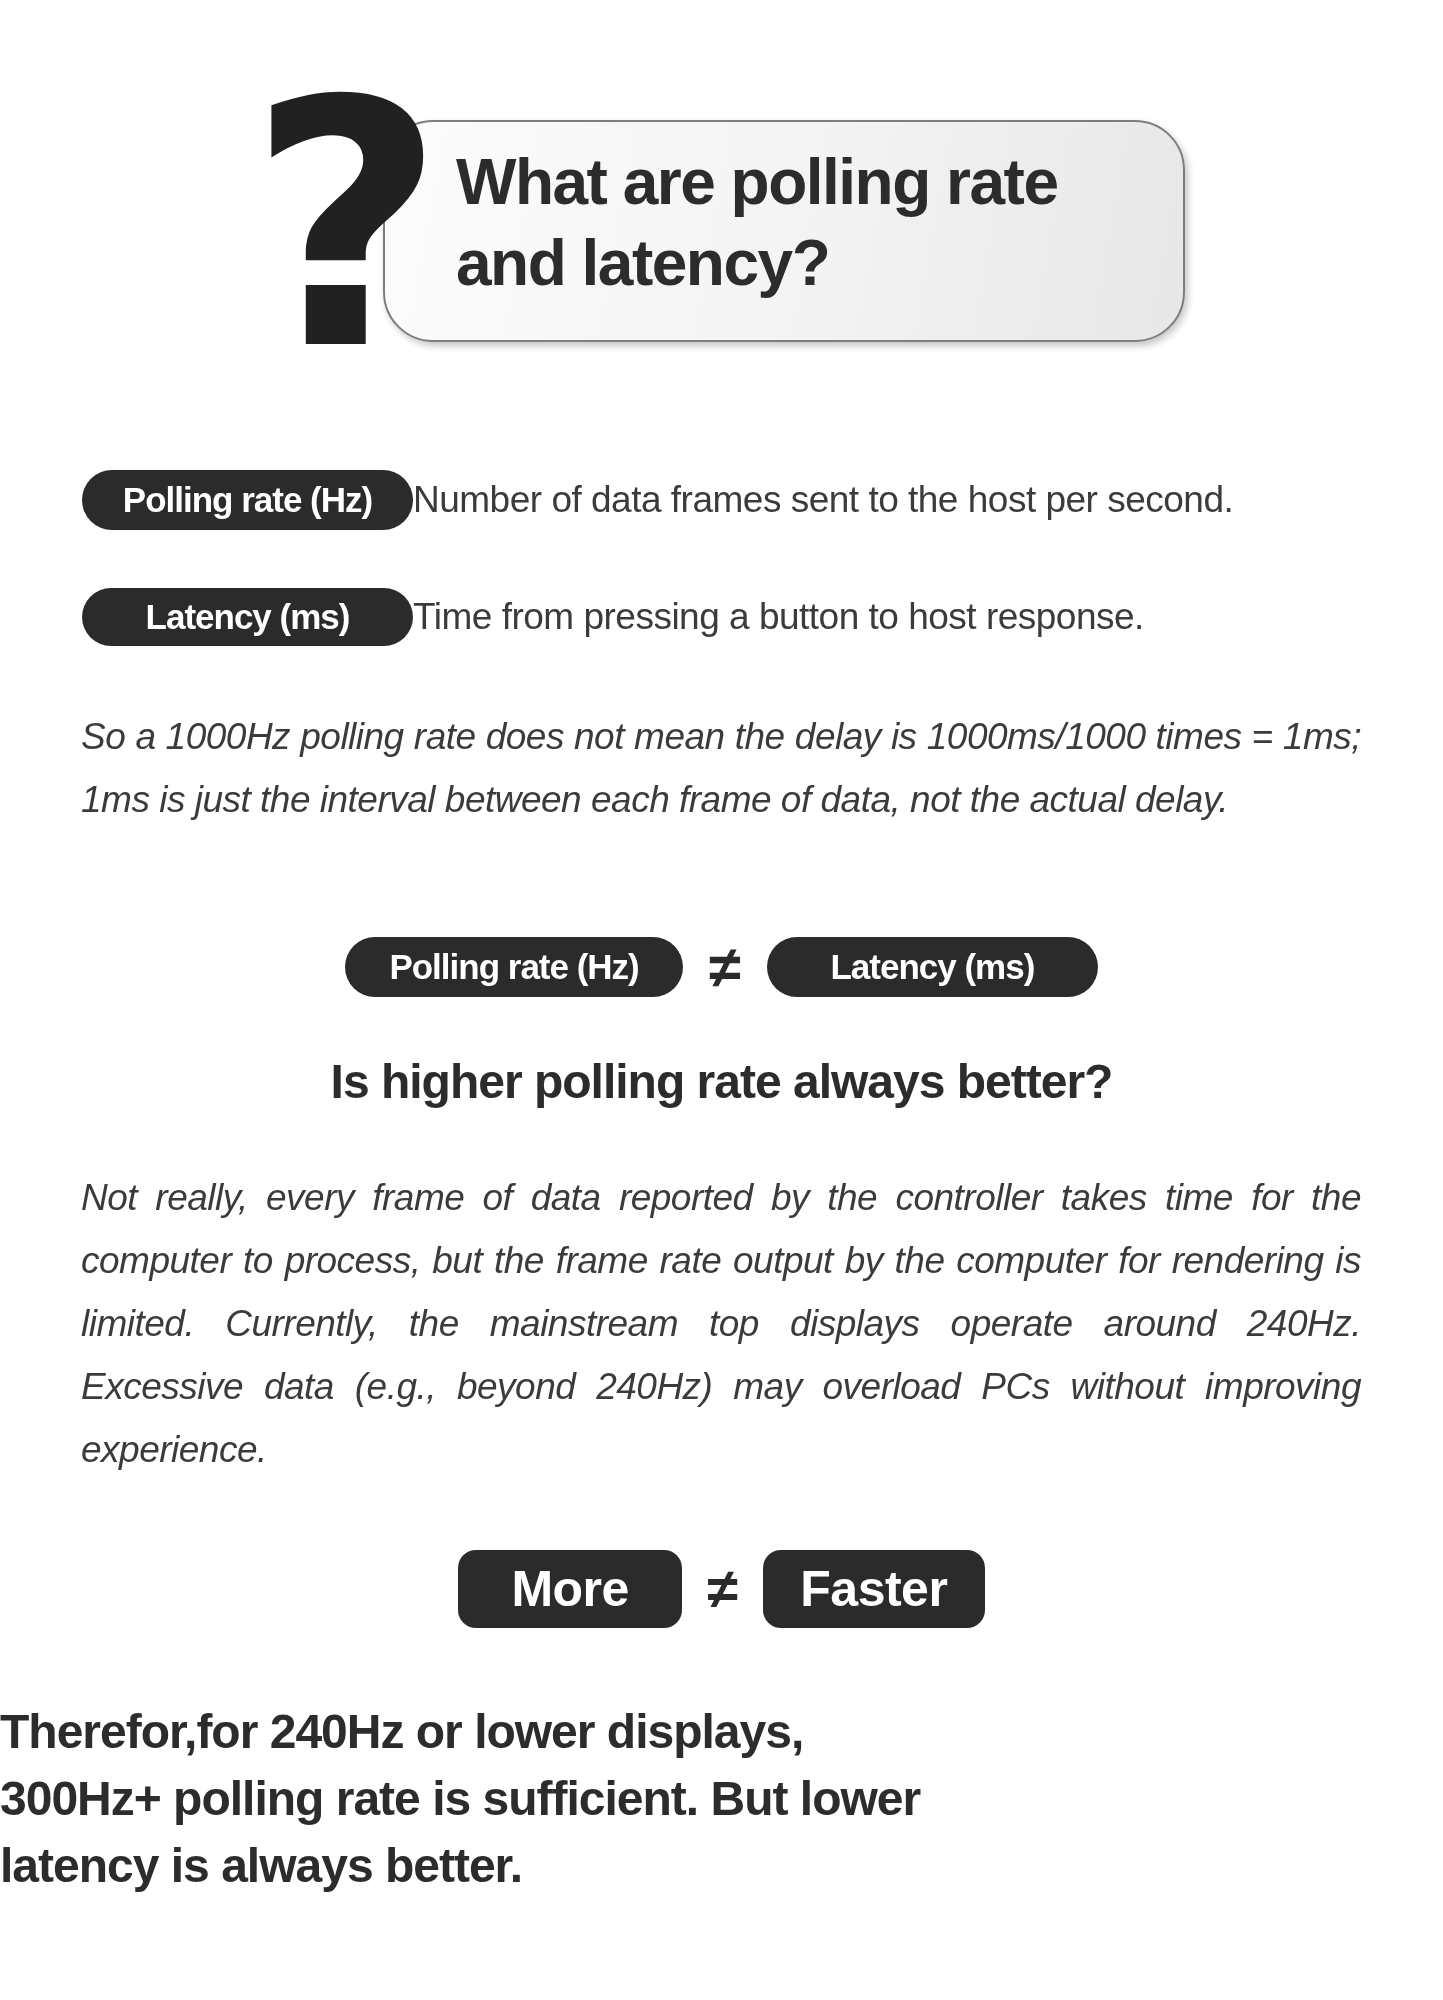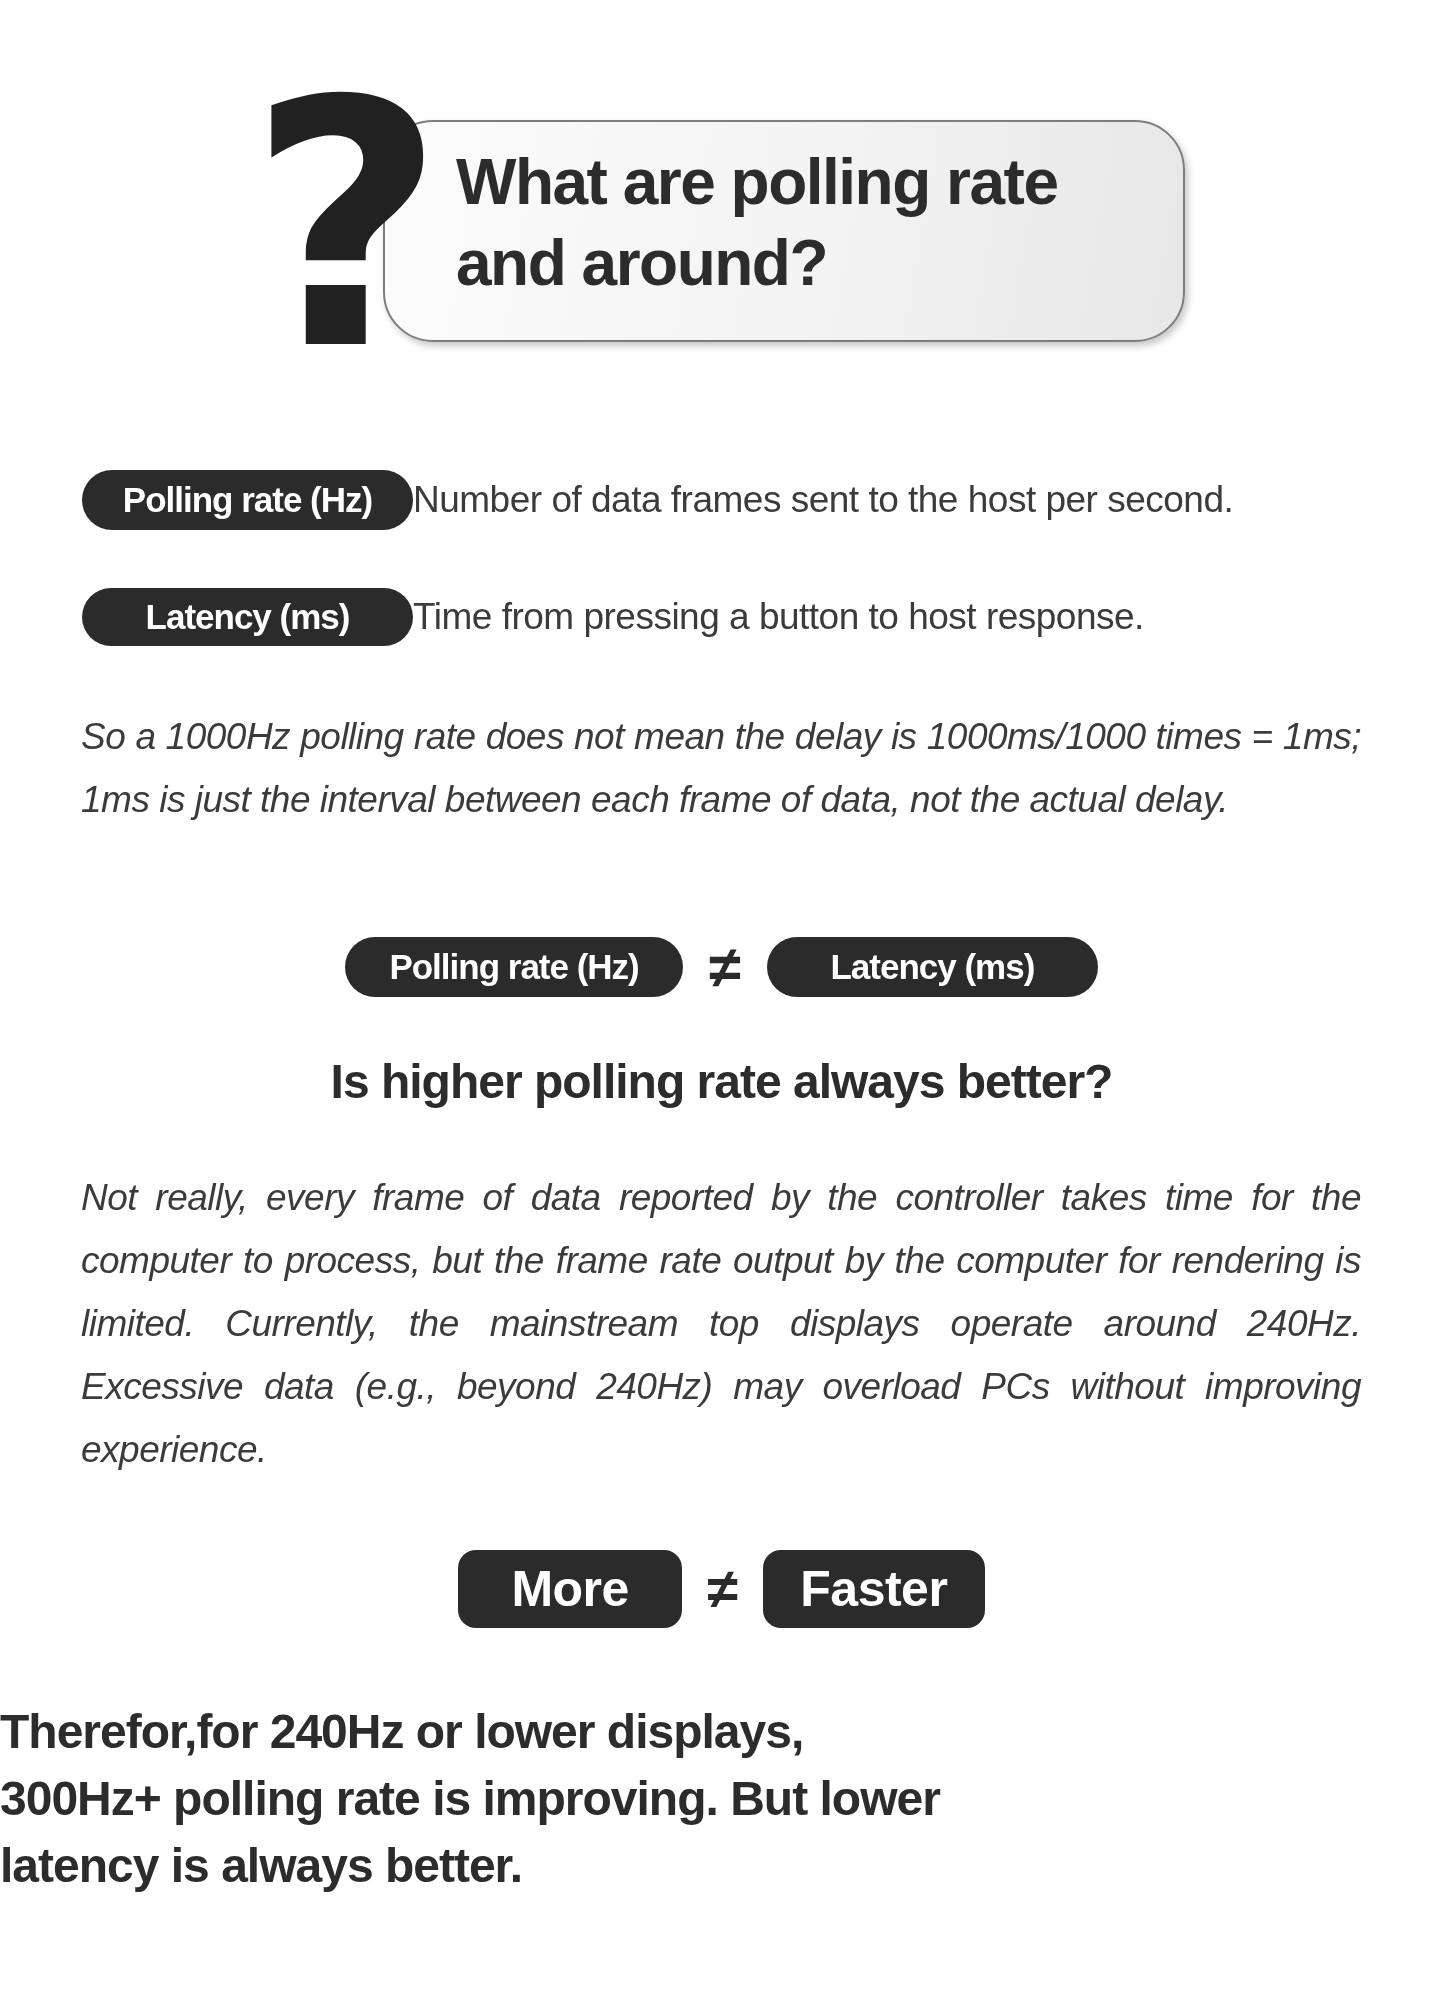--- a/index.html
+++ b/index.html
@@ -163,21 +163,21 @@
 </head>
 <body>
 
 <main class="page">
 
   <header>
     <div class="qmark">?</div>
     <div class="bubble">
       <h1 class="bubble-title">
         <span class="line">What are polling rate</span>
-        <span class="line">and around?</span>
+        <span class="line">and latency?</span>
       </h1>
     </div>
   </header>
 
   <div class="def-row def-row-1">
     <div class="pill pill-def">Polling rate (Hz)</div>
     <div class="def-text">Number of data frames sent to the host per second.</div>
   </div>
 
   <div class="def-row def-row-2">
@@ -198,17 +198,17 @@
   <p class="para para-2">Not really, every frame of data reported by the controller takes time for the computer to process, but the frame rate output by the computer for rendering is limited. Currently, the mainstream top displays operate around 240Hz. Excessive data (e.g., beyond 240Hz) may overload PCs without improving experience.</p>
 
   <div class="neq-row ineq-2">
     <div class="box box-more">More</div>
     <div class="neq-sym">≠</div>
     <div class="box box-faster">Faster</div>
   </div>
 
   <div class="conclusion">
     <span class="line">Therefor,for 240Hz or lower displays,</span>
-    <span class="line">300Hz+ polling rate is improving. But lower</span>
+    <span class="line">300Hz+ polling rate is sufficient. But lower</span>
     <span class="line">latency is always better.</span>
   </div>
 
 </main>
 
 </body></html>

